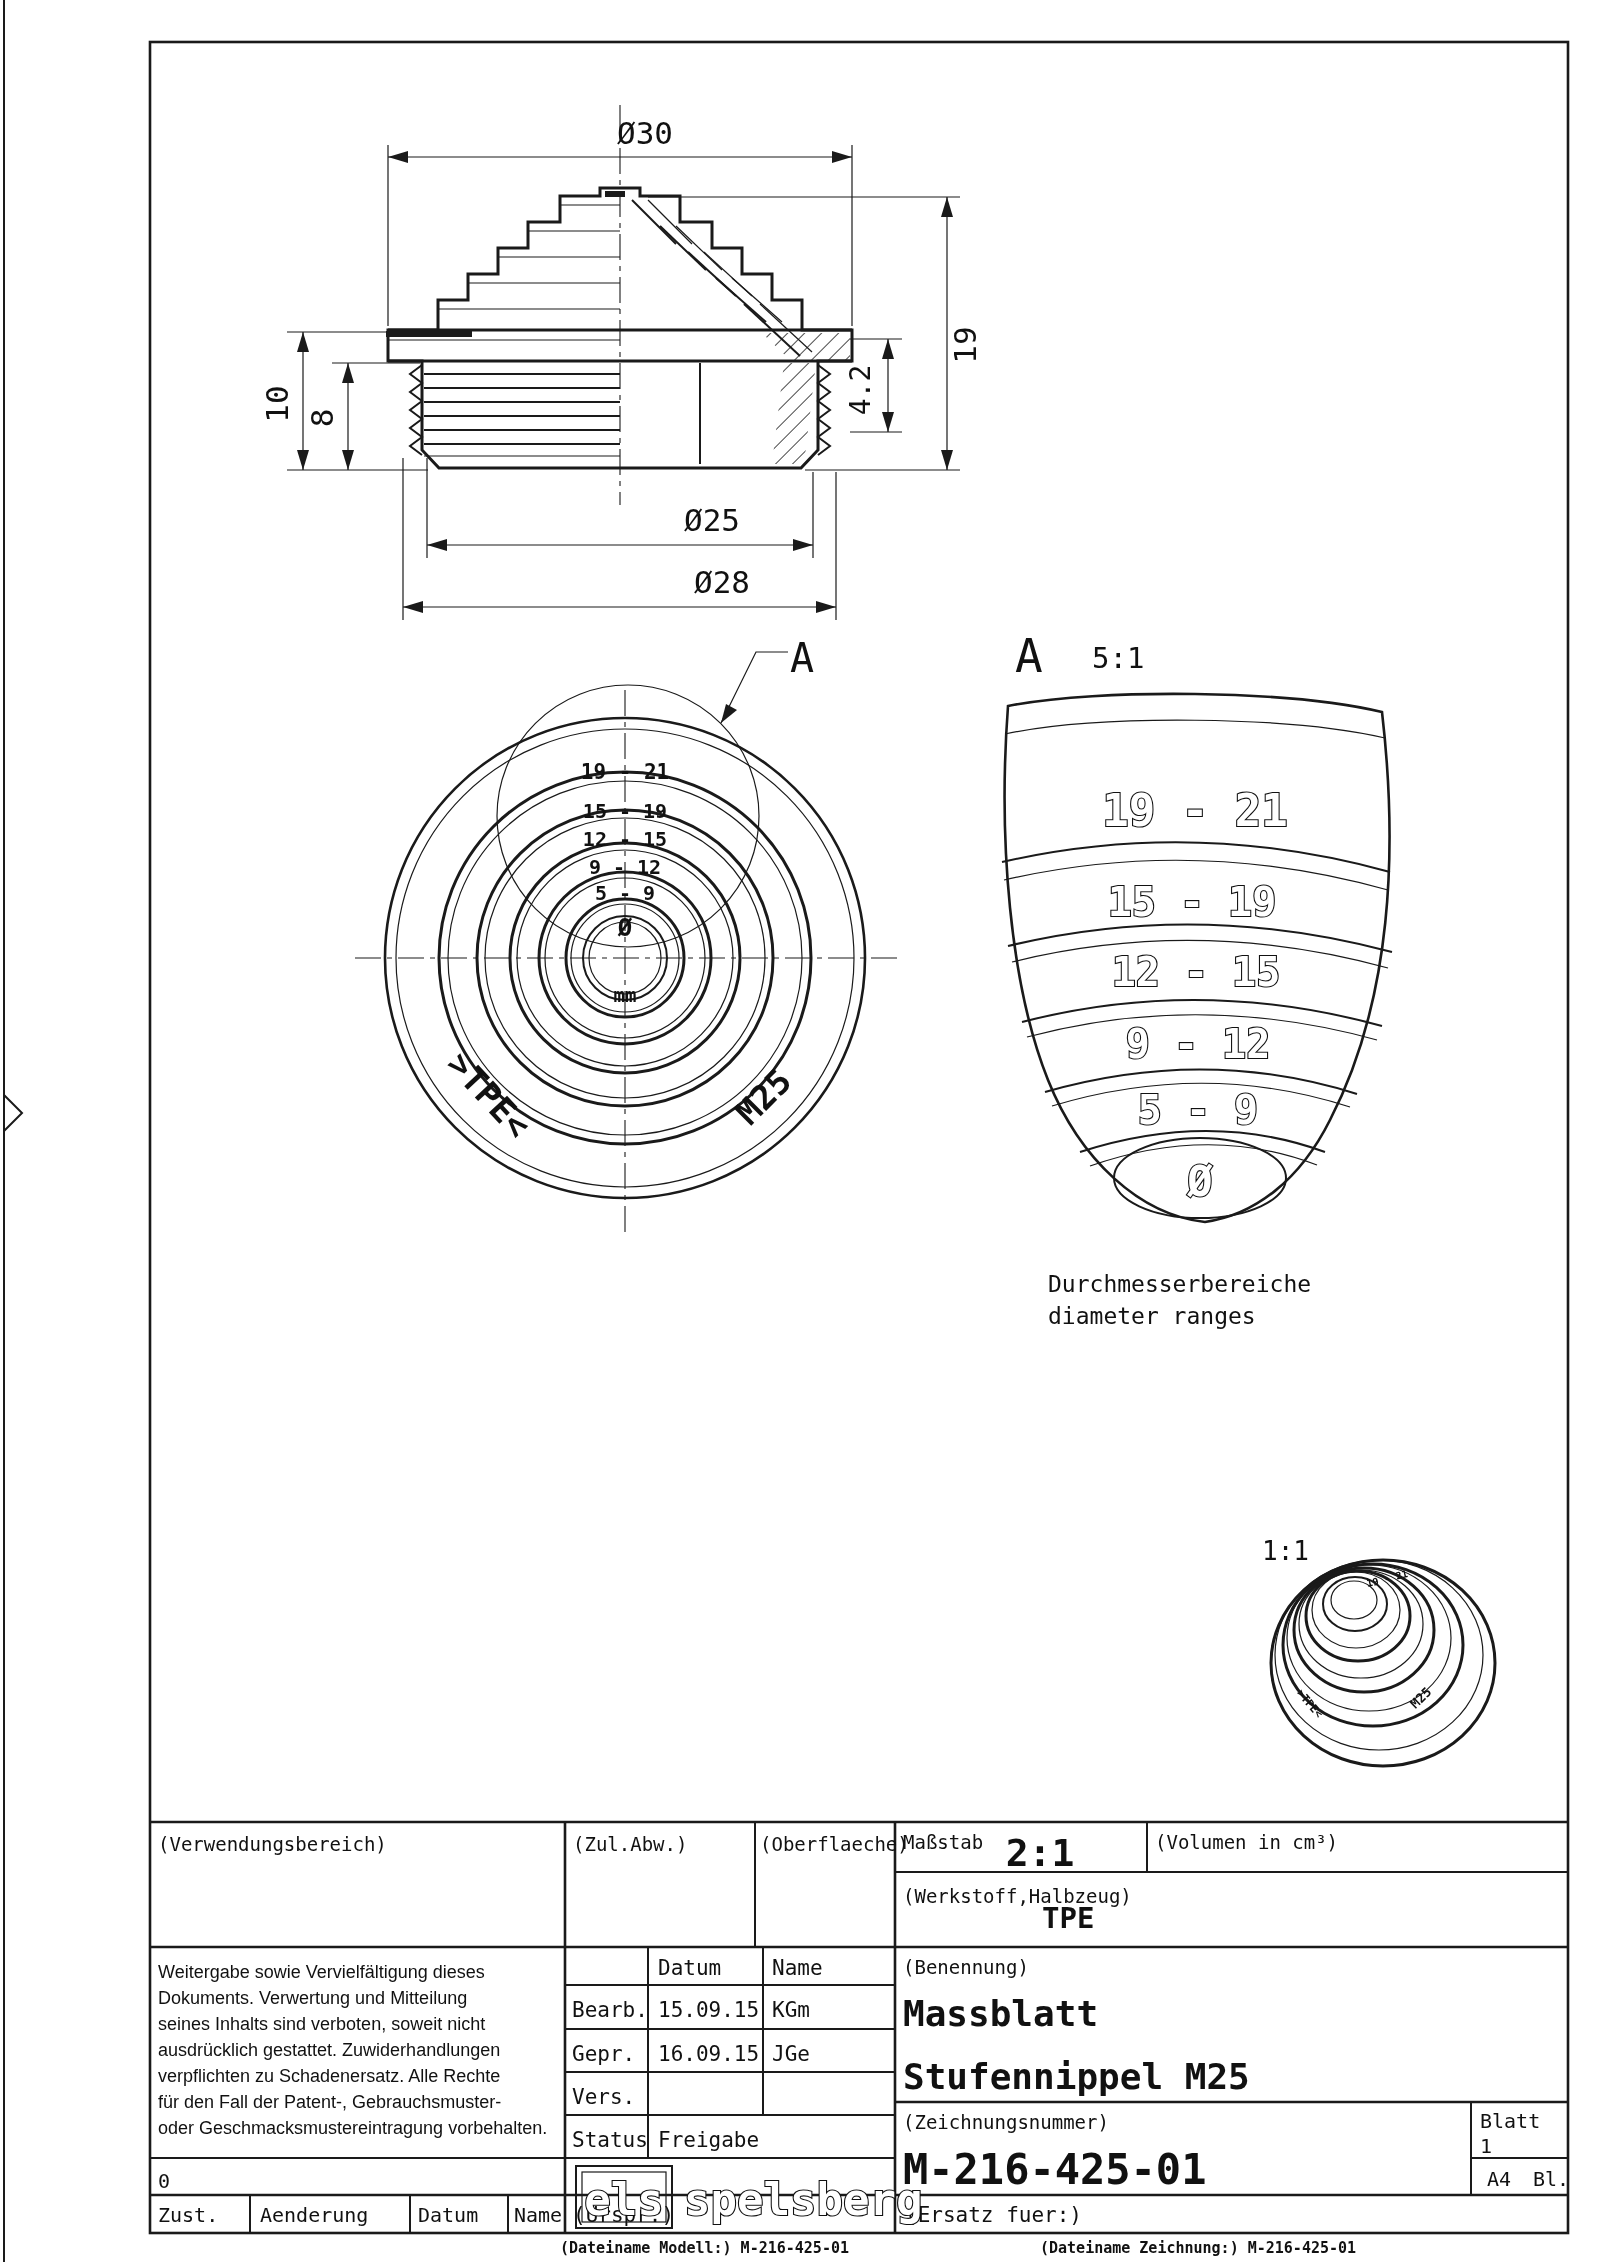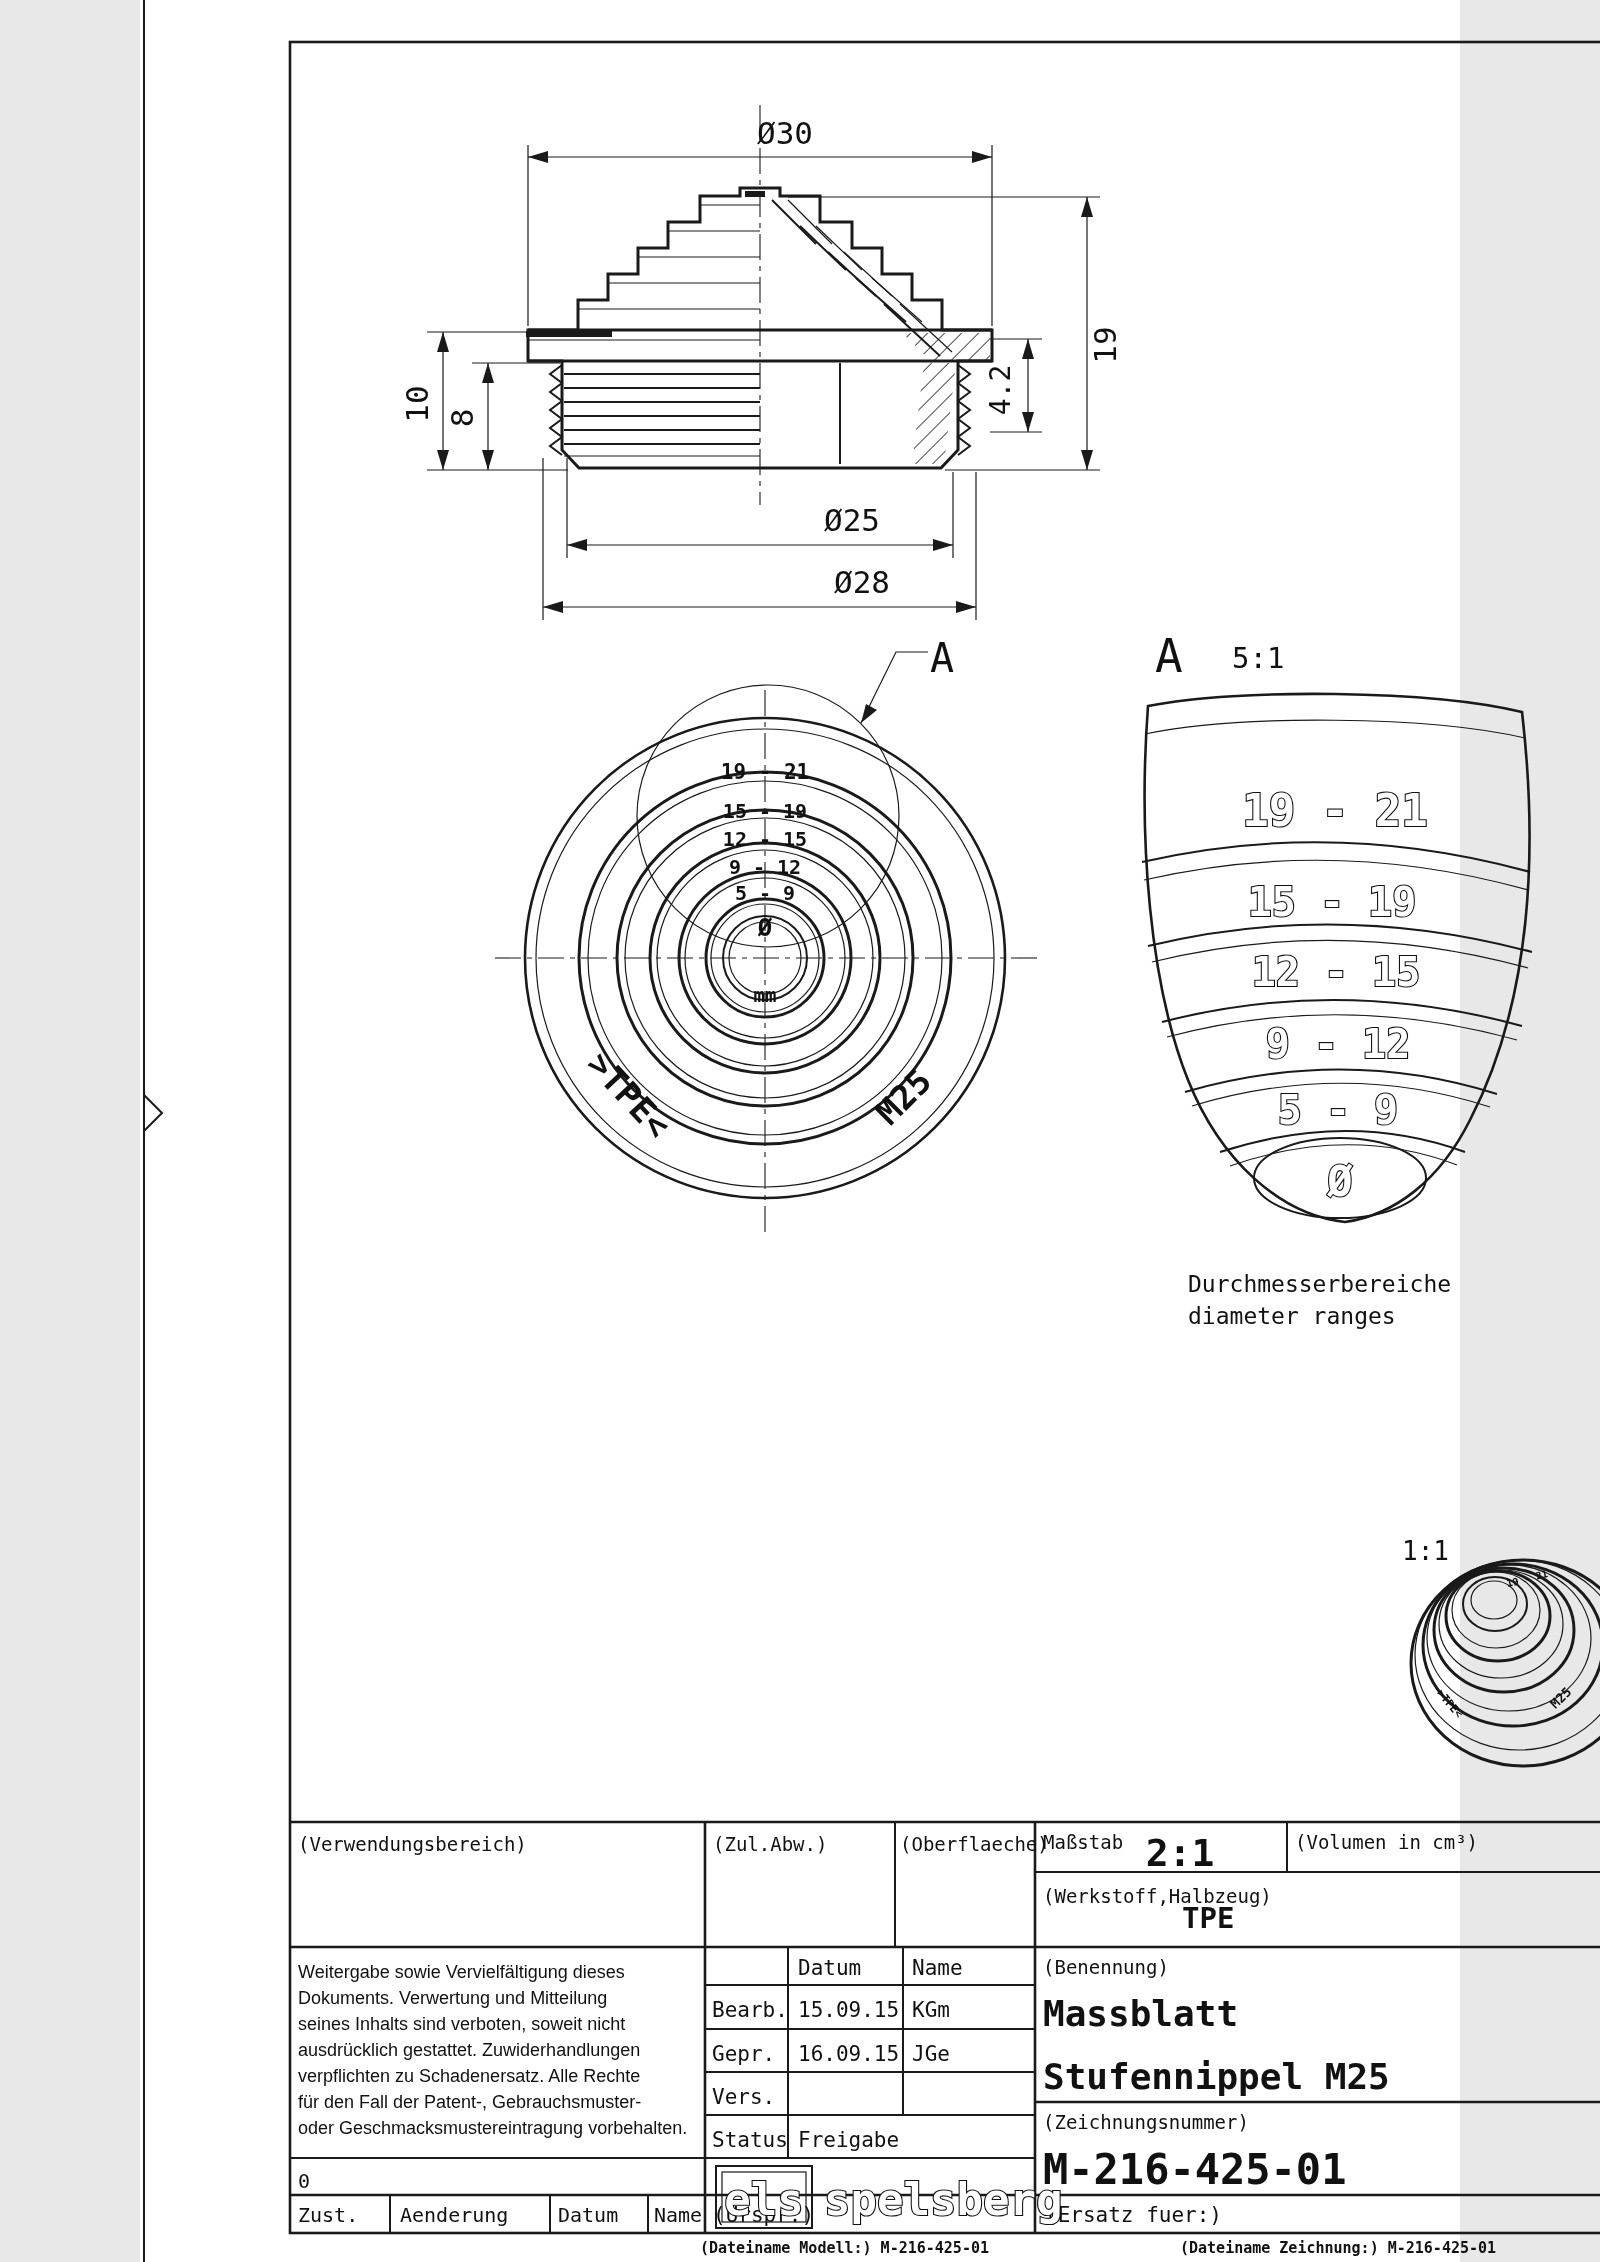--- a/index.html
+++ b/index.html
@@ -1,16 +1,16 @@
 <!DOCTYPE html>
 <html><head>
 <meta charset="utf-8">
 <style>
   html,body{margin:0;padding:0;background:#e8e8e8;}
-  .sheet{position:relative;width:1320px;height:2262px;background:#ffffff;margin:0 auto;
+  .sheet{position:relative;width:1600px;height:2262px;background:#ffffff;margin:0 auto;
          font-family:"DejaVu Sans Mono","Liberation Mono",monospace;}
   svg{display:block;}
   svg{stroke:#1a1a1a;fill:none;}
   .t{stroke:none;fill:#111;font-family:"DejaVu Sans Mono","Liberation Mono",monospace;}
   .sans{font-family:"Liberation Sans","DejaVu Sans",sans-serif;}
   .b{font-weight:bold;}
   .mid{text-anchor:middle;}
   .outl{fill:#ffffff;stroke:#111;stroke-width:2.2;font-weight:bold;paint-order:stroke;
         font-family:"DejaVu Sans Mono","Liberation Mono",monospace;}
   .thin{stroke-width:1.2;}

